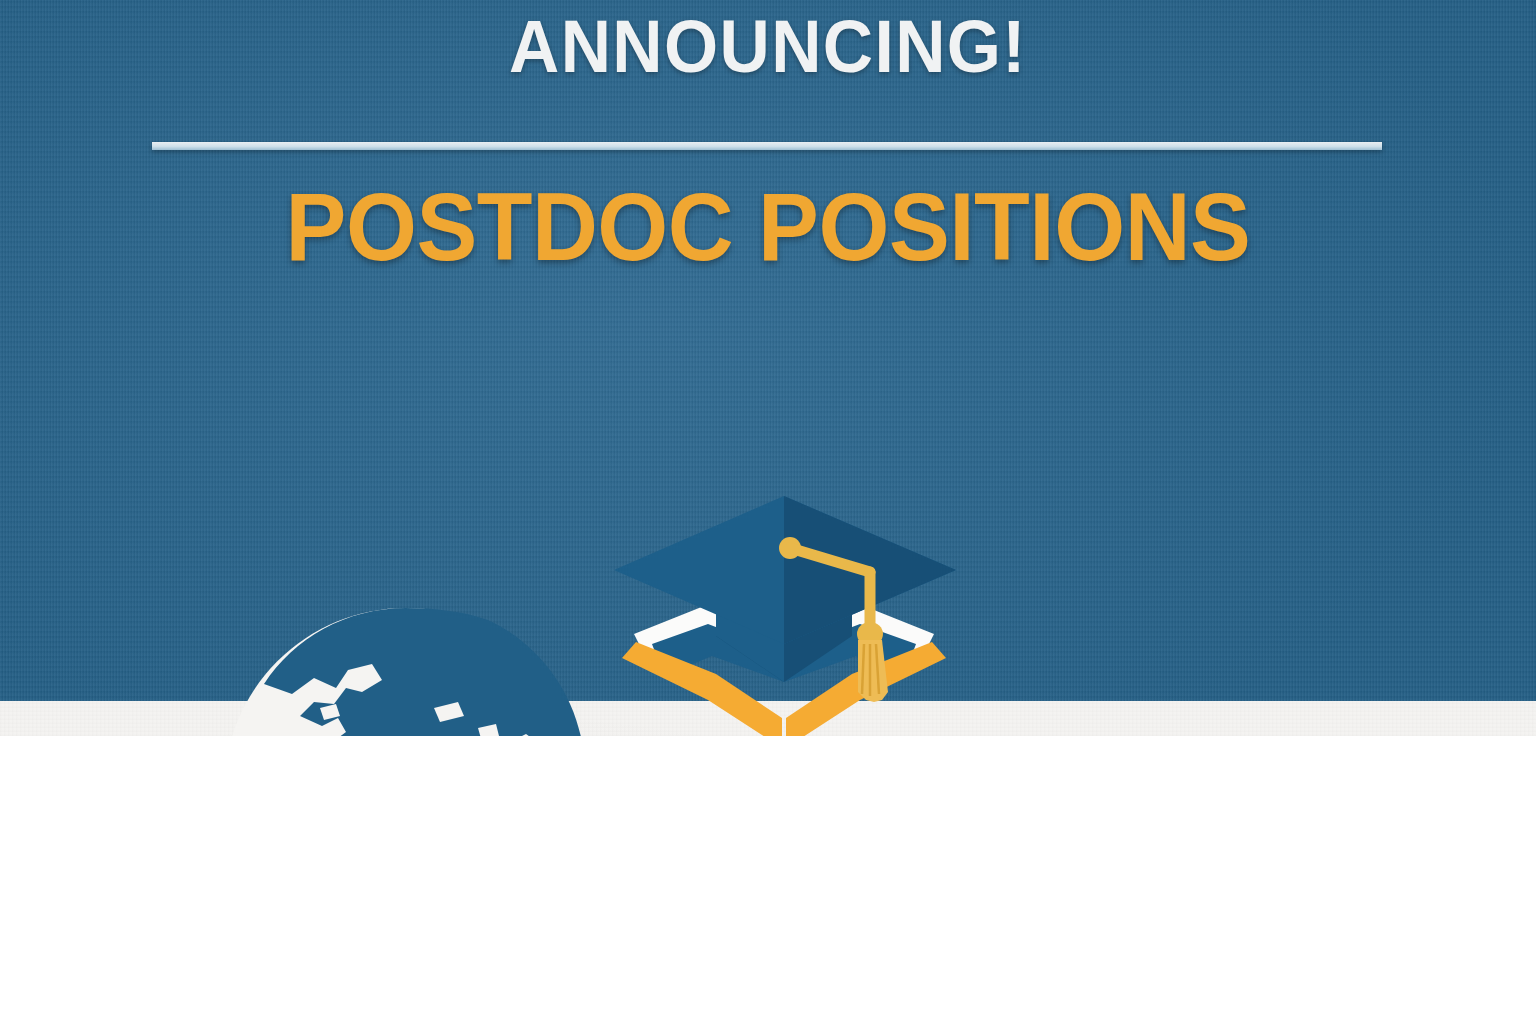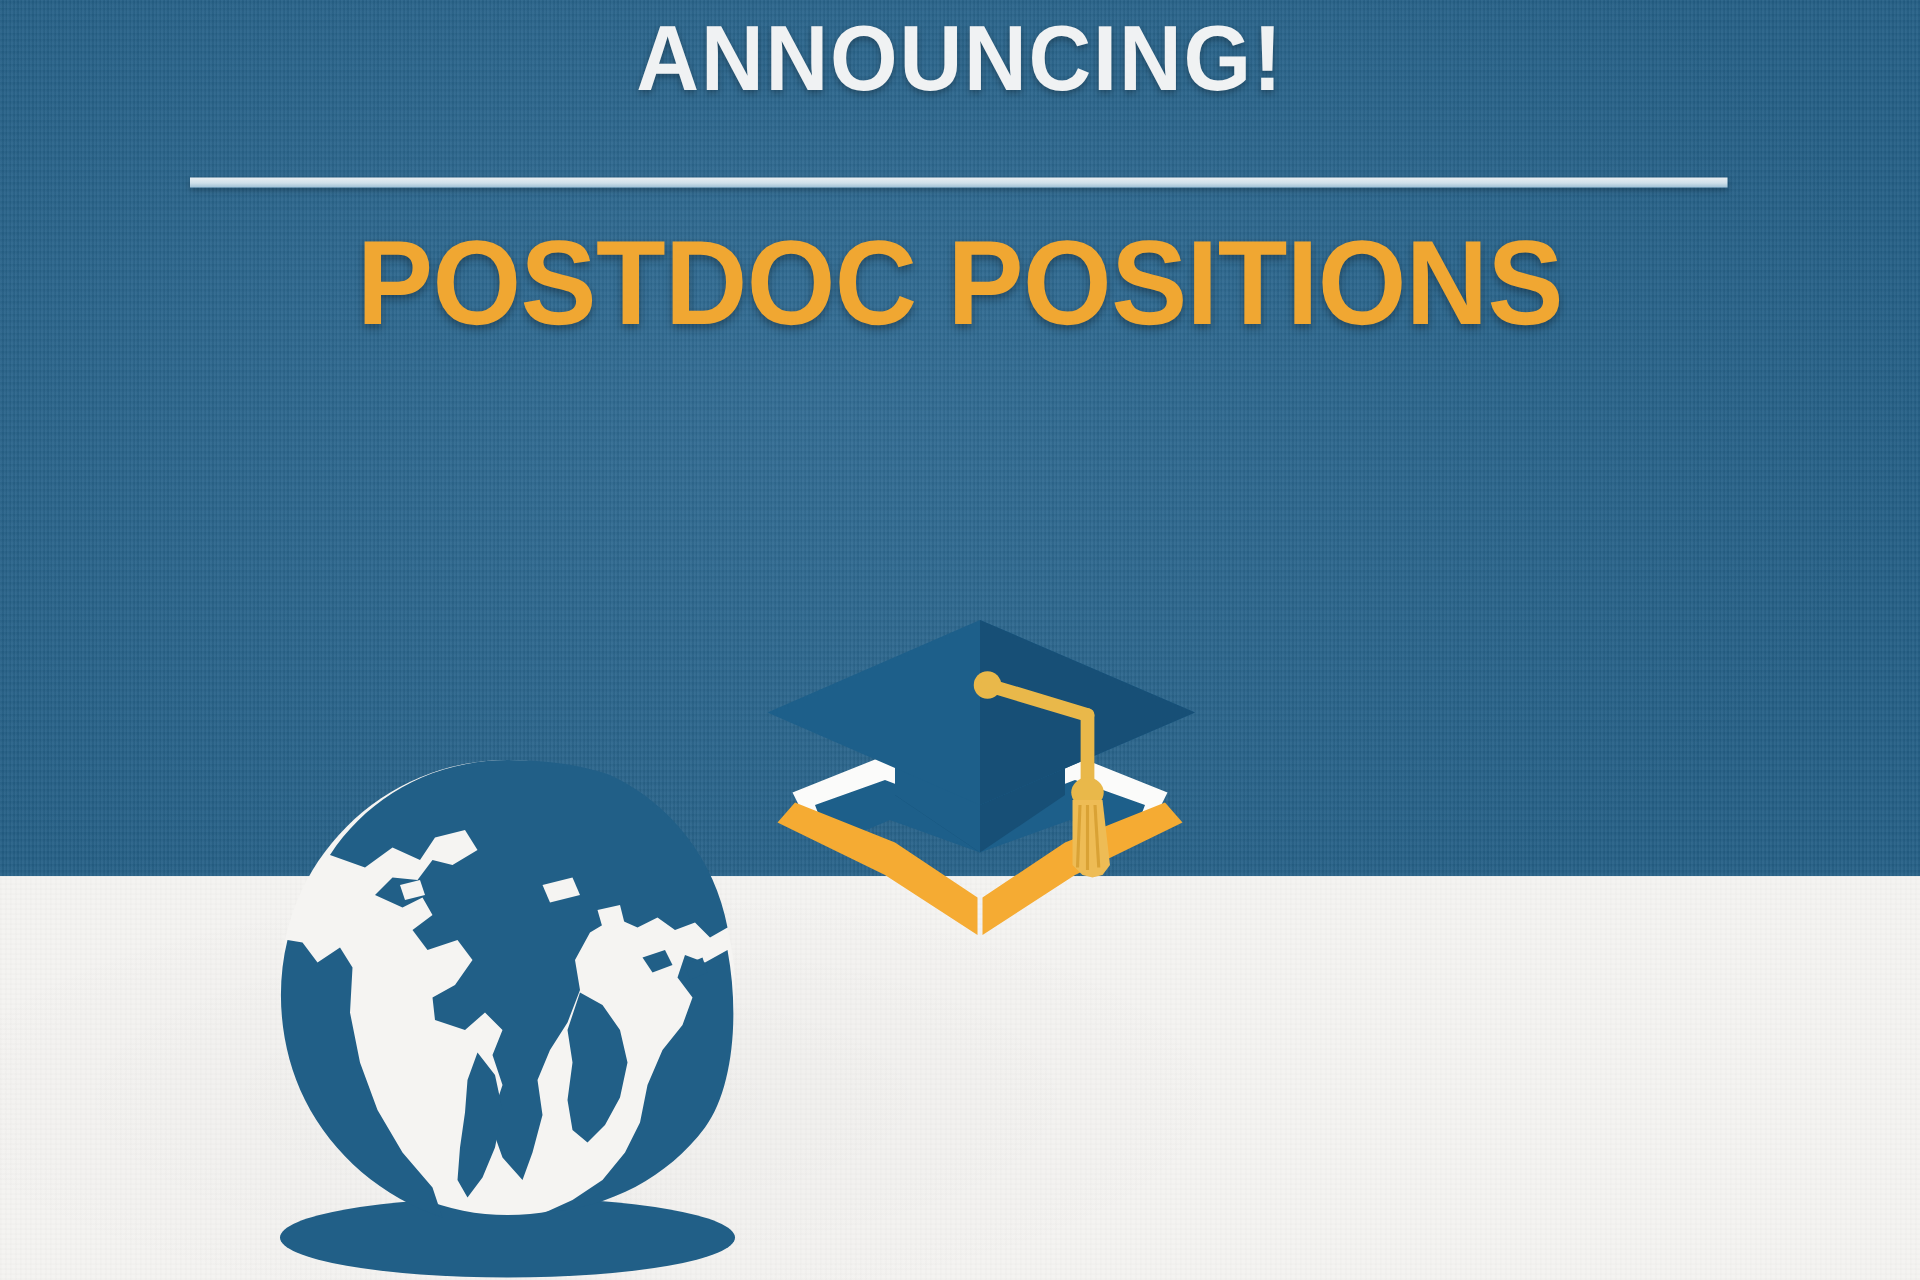--- a/index.html
+++ b/index.html
@@ -3,21 +3,21 @@
 <meta charset="utf-8">
 <style>
   html, body {
     margin: 0;
     padding: 0;
     background: #ffffff;
   }
   #poster {
     position: relative;
     width: 1536px;
-    height: 1024px;
+    height: 736px;
     overflow: hidden;
     font-family: "Liberation Sans", sans-serif;
     user-select: none;
   }
 
   
   .band-top {
     position: absolute;
     left: 0; top: 0;
     width: 1536px;

